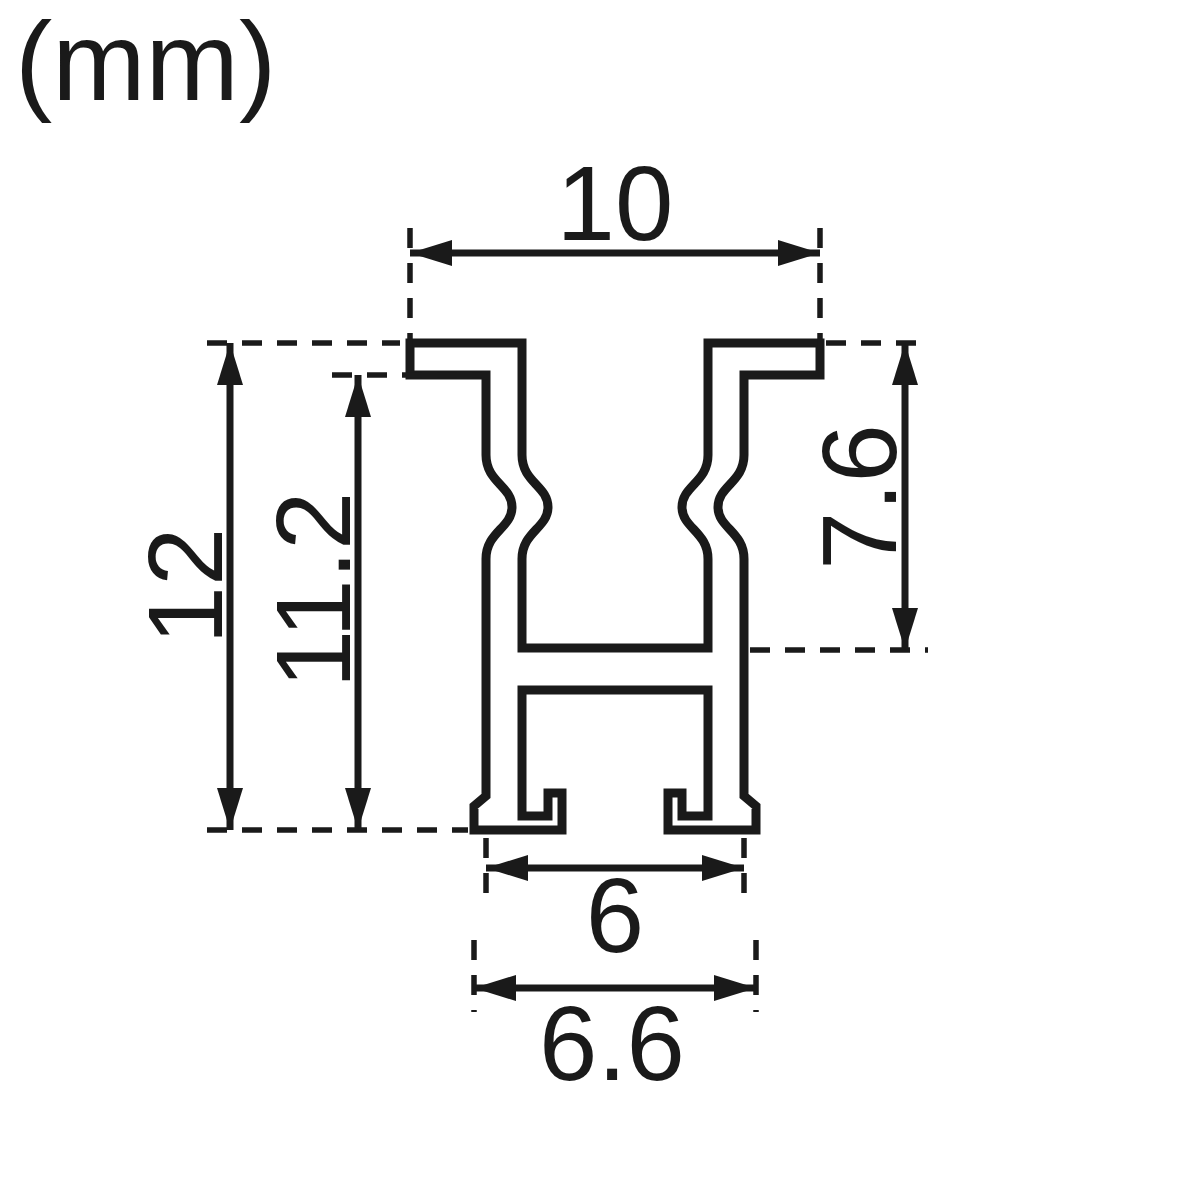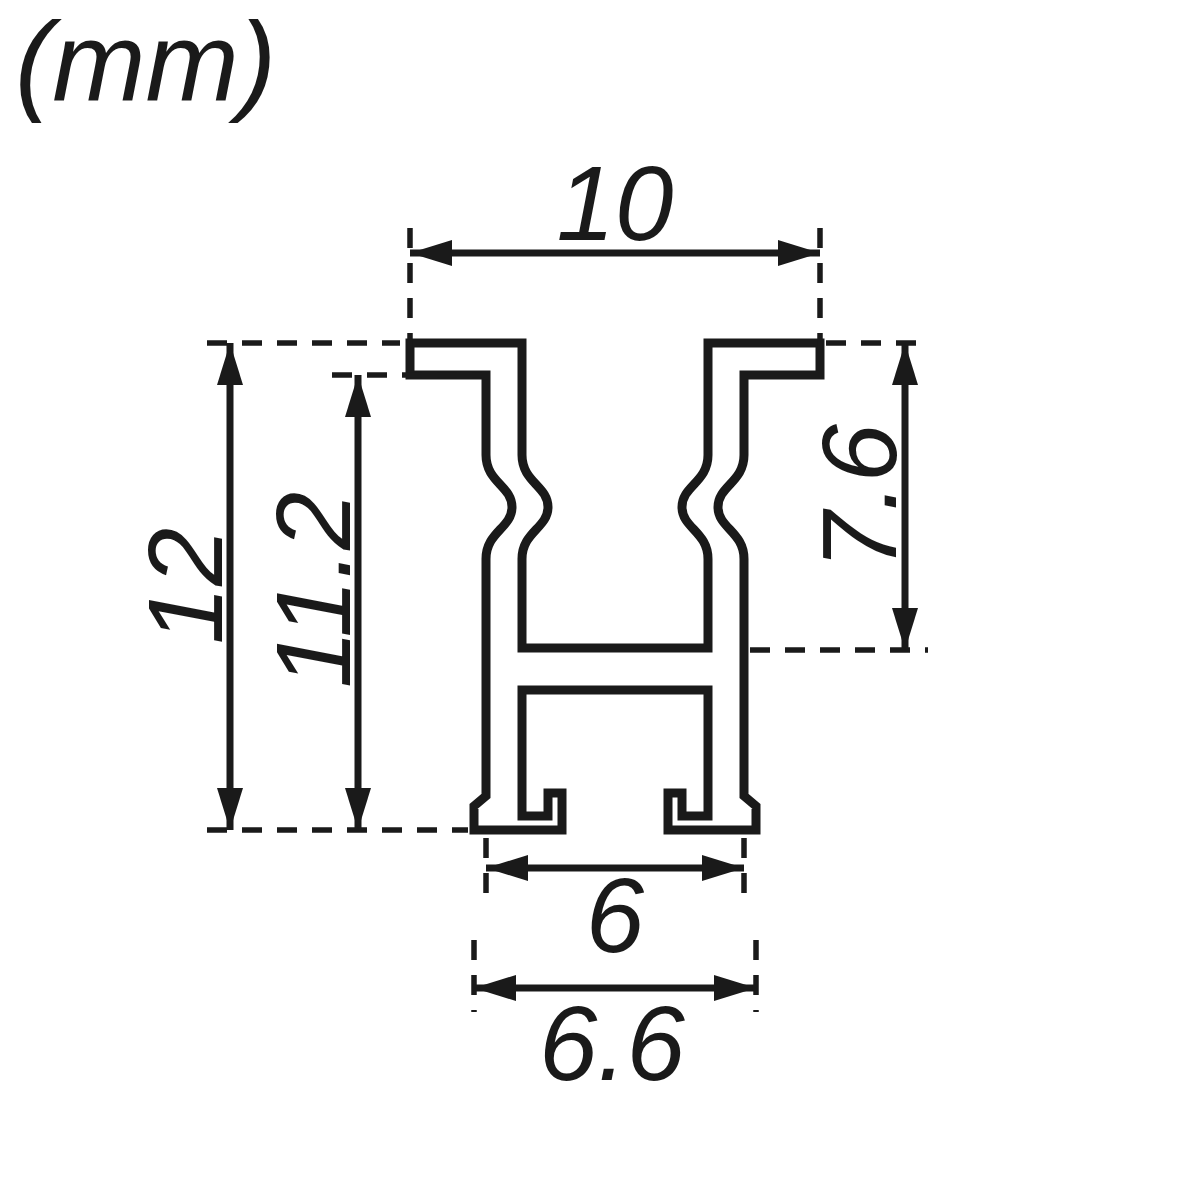--- a/index.html
+++ b/index.html
@@ -9,21 +9,20 @@
     height: 1200px;
     background: #ffffff;
     font-family: "Liberation Sans", sans-serif;
   }
   .canvas {
     position: relative;
     width: 1200px;
     height: 1200px;
     background: #ffffff;
     overflow: hidden;
-    font-style: italic;
   }
   svg { display: block; }
   .profile-path {
     fill: #ffffff;
     stroke: #1a1a1a;
     stroke-width: 9;
     stroke-linejoin: miter;
     stroke-miterlimit: 6;
   }
   .dim-line {

